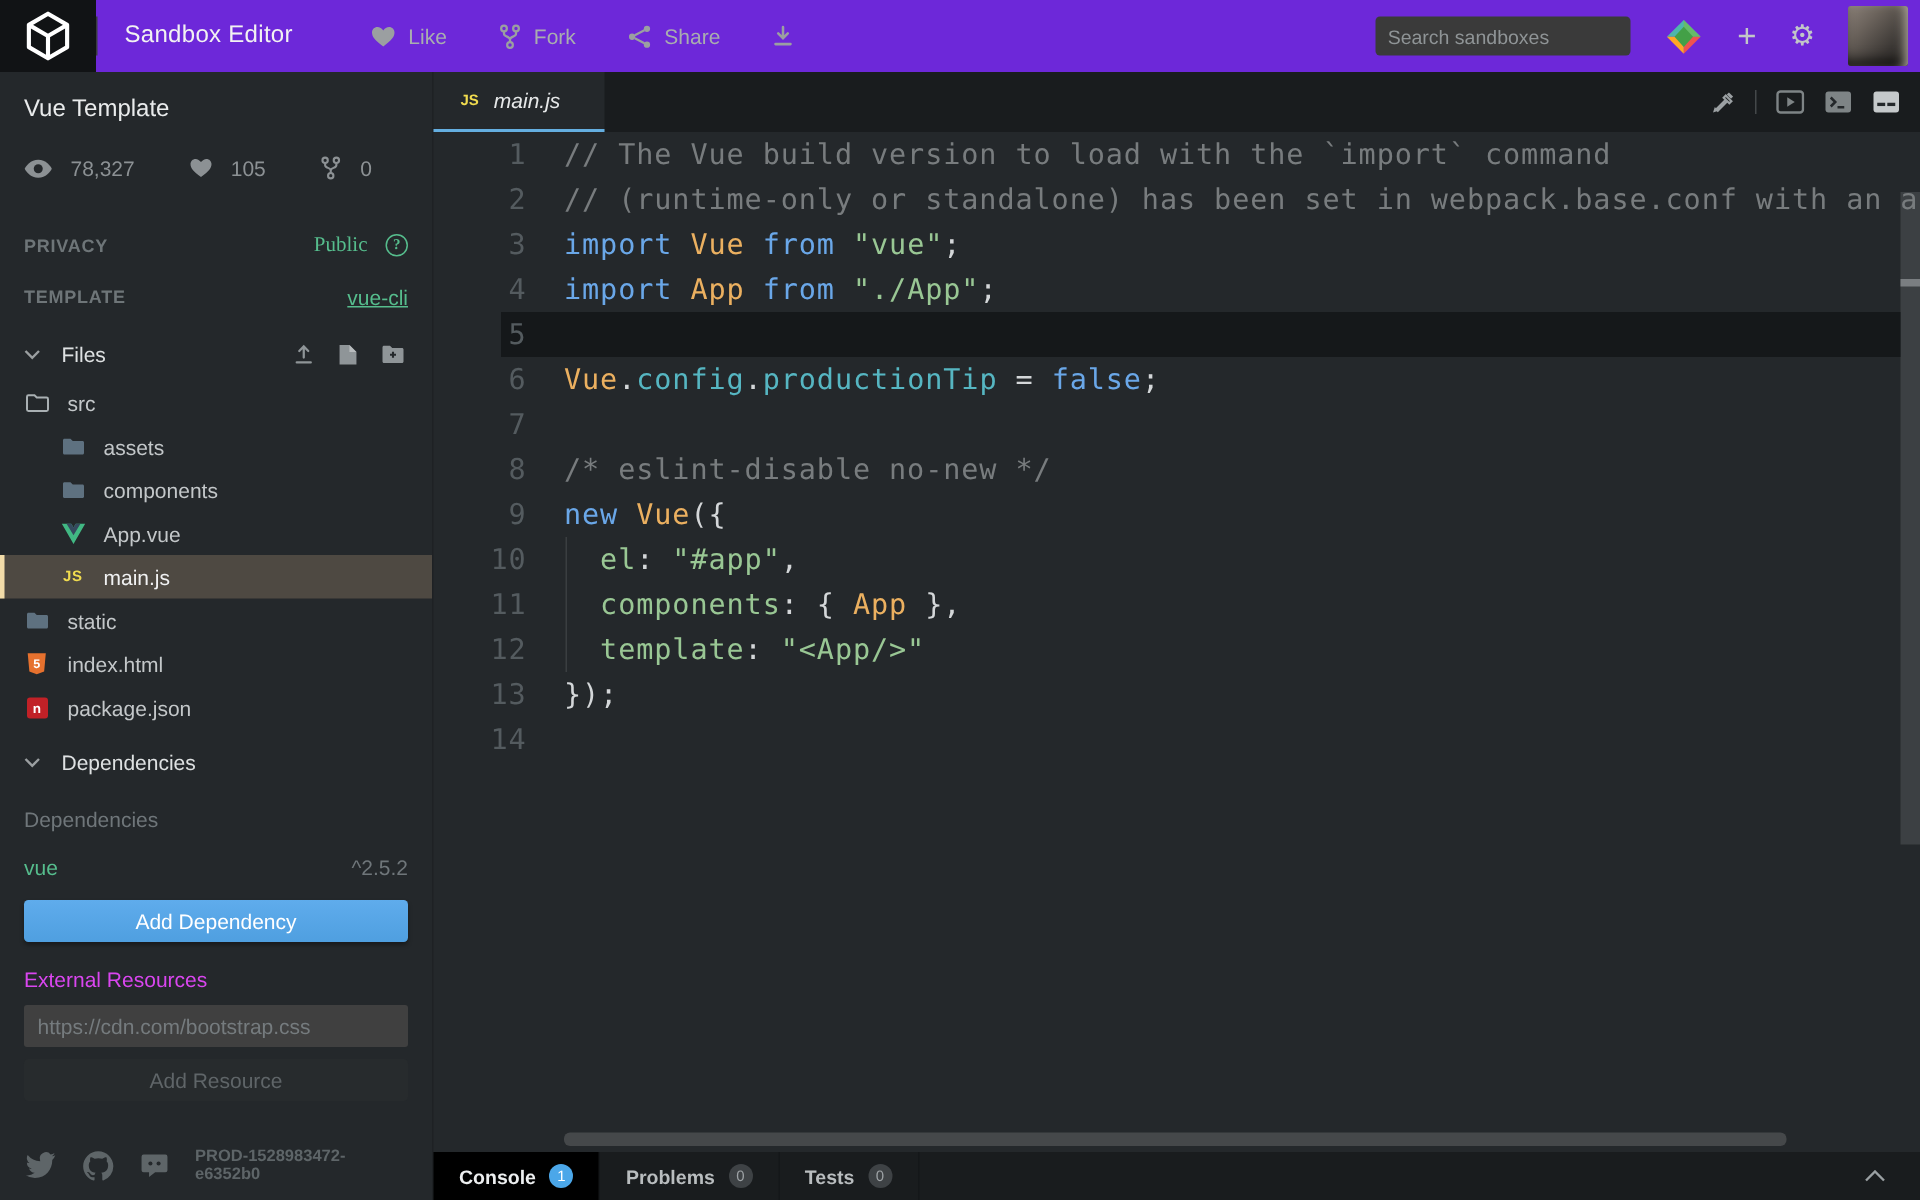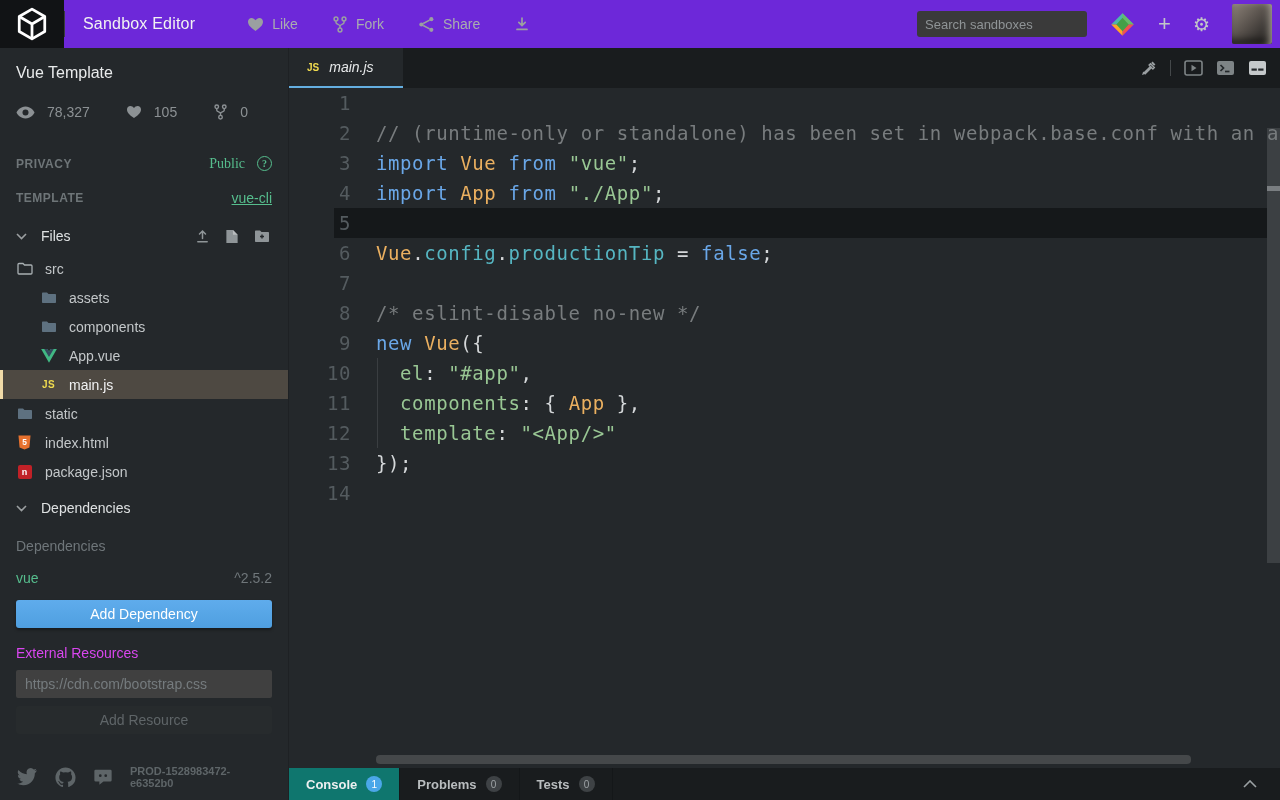--- a/index.html
+++ b/index.html
@@ -115,21 +115,21 @@
                    background:#3C4043; cursor:pointer; }
   .vscroll-thumb { position:absolute; left:0; top:58px; width:14px; height:5px; background:#7A7E81; }
   .hscroll-thumb { position:absolute; left:87px; top:707px; width:815px; height:9px;
                    background:#45484A; border-radius:4px; cursor:pointer; }
 
   
   .console-bar { position:absolute; left:0; bottom:0; width:992px; height:32px;
                  background:#191C1E; display:flex; align-items:center; }
   .ctab { height:32px; display:flex; align-items:center; gap:9px; padding:0 17px;
           cursor:pointer; border-right:1px solid #141719; }
-  .ctab.active { background:#0f766e; }
+  .ctab.active { background:#000000; }
   .ctab-label { color:#B9BDBF; font-size:13px; font-weight:bold; }
   .ctab.active .ctab-label { color:#EDEFF0; }
   .cbadge { width:16px; height:16px; border-radius:50%; background:#3E4245; color:#9EA3A6;
             font-size:10px; display:flex; align-items:center; justify-content:center; }
   .cbadge.blue { background:#4BA7E9; color:#fff; }
   .console-chevron { margin-left:auto; padding-right:24px; display:flex; cursor:pointer; }
 </style>
 </head>
 <body>
 
@@ -433,21 +433,21 @@
           <rect x="1" y="1" width="17" height="14" rx="2" fill="#C5C9CB"></rect>
           <rect x="3.5" y="8.5" width="5.3" height="2.2" fill="#24282B"></rect>
           <rect x="10.2" y="8.5" width="5.3" height="2.2" fill="#24282B"></rect>
         </svg>
       </span>
     </div>
   </div>
 
   <div class="code-area">
     <div>
-        <div class="cline"><span class="ln">1</span></div>
+        <div class="cline"><span class="ln">1</span><span class="ctext"><span class="tk-cm">// The Vue build version to load with the `import` command</span></span></div>
         <div class="cline"><span class="ln">2</span><span class="ctext"><span class="tk-cm">// (runtime-only or standalone) has been set in webpack.base.conf with an alias.</span></span></div>
         <div class="cline"><span class="ln">3</span><span class="ctext"><span class="tk-kw">import</span><span class="tk-pl"> </span><span class="tk-id">Vue</span><span class="tk-pl"> </span><span class="tk-kw">from</span><span class="tk-pl"> </span><span class="tk-str">"vue"</span><span class="tk-pl">;</span></span></div>
         <div class="cline"><span class="ln">4</span><span class="ctext"><span class="tk-kw">import</span><span class="tk-pl"> </span><span class="tk-id">App</span><span class="tk-pl"> </span><span class="tk-kw">from</span><span class="tk-pl"> </span><span class="tk-str">"./App"</span><span class="tk-pl">;</span></span></div>
         <div class="cline active"><span class="ln">5</span><span class="ctext"></span></div>
         <div class="cline"><span class="ln">6</span><span class="ctext"><span class="tk-id">Vue</span><span class="tk-pl">.</span><span class="tk-cy">config</span><span class="tk-pl">.</span><span class="tk-cy">productionTip</span><span class="tk-pl"> = </span><span class="tk-kw">false</span><span class="tk-pl">;</span></span></div>
         <div class="cline"><span class="ln">7</span><span class="ctext"></span></div>
         <div class="cline"><span class="ln">8</span><span class="ctext"><span class="tk-cm">/* eslint-disable no-new */</span></span></div>
         <div class="cline"><span class="ln">9</span><span class="ctext"><span class="tk-kw">new</span><span class="tk-pl"> </span><span class="tk-id">Vue</span><span class="tk-pl">({</span></span></div>
         <div class="cline guide"><span class="ln">10</span><span class="ctext"><span class="tk-pl">  </span><span class="tk-prop">el</span><span class="tk-pl">: </span><span class="tk-str">"#app"</span><span class="tk-pl">,</span></span></div>
         <div class="cline guide"><span class="ln">11</span><span class="ctext"><span class="tk-pl">  </span><span class="tk-prop">components</span><span class="tk-pl">: { </span><span class="tk-id">App</span><span class="tk-pl"> },</span></span></div>

